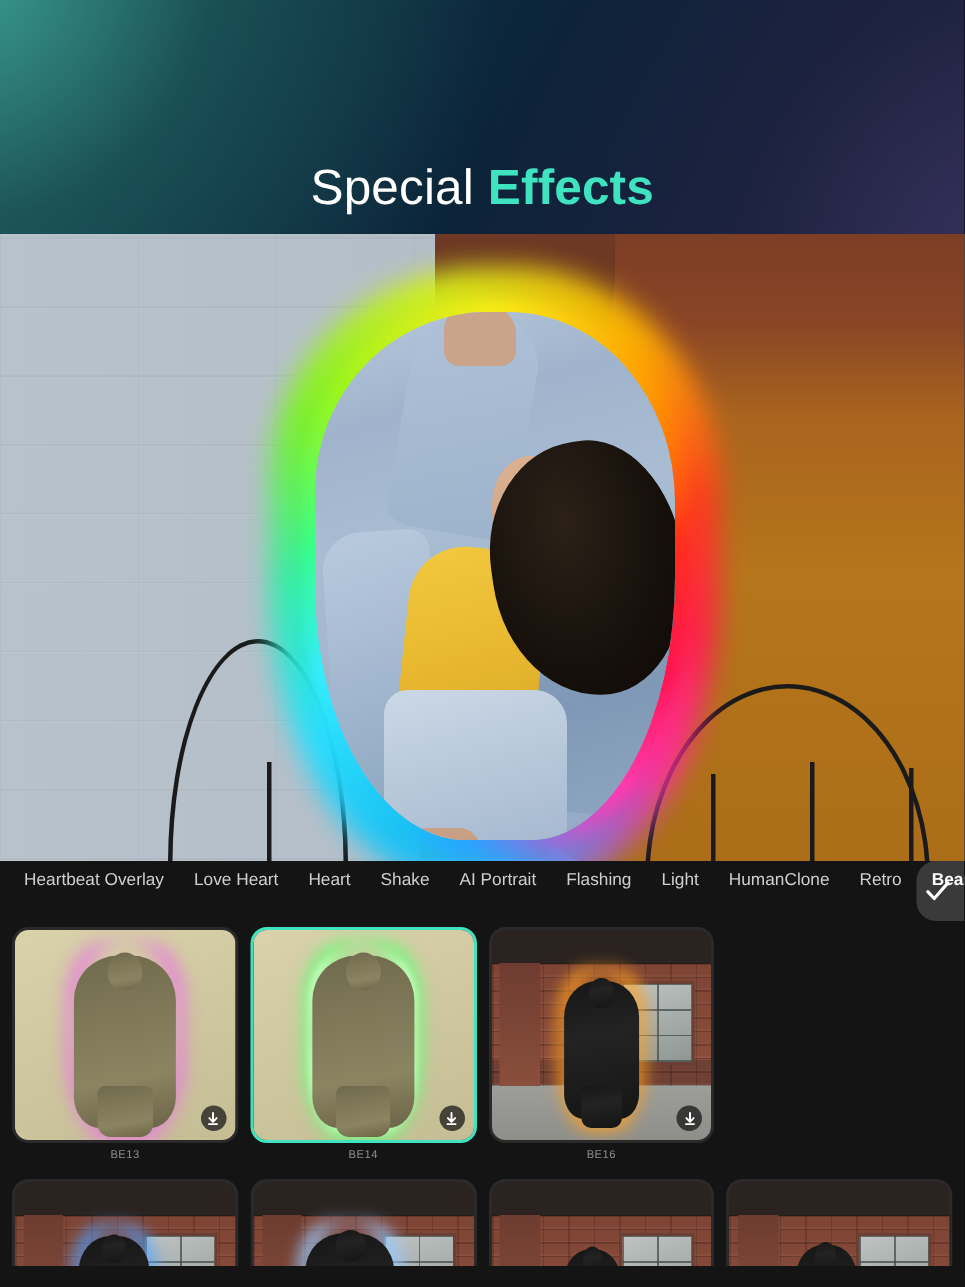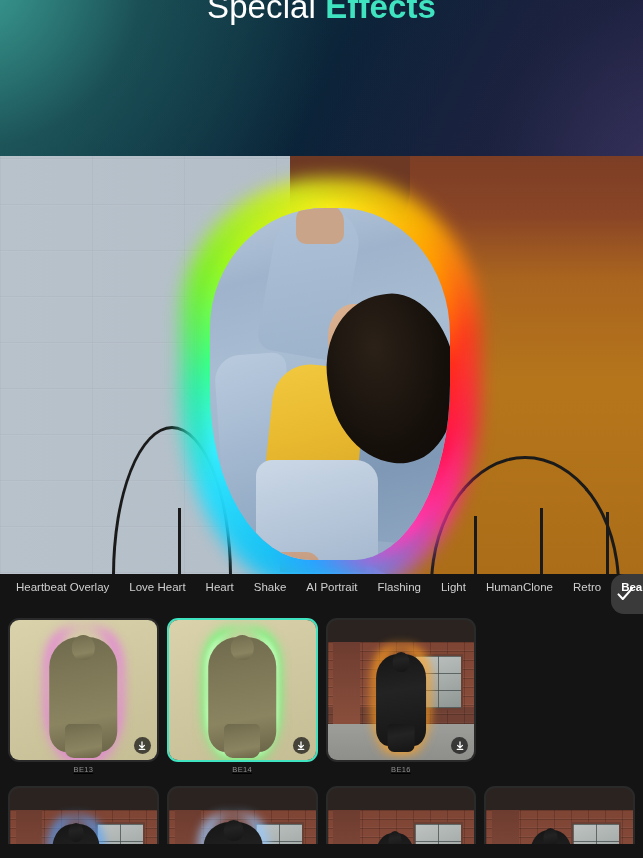--- a/index.html
+++ b/index.html
@@ -12,21 +12,21 @@
   #app { position: relative; width: 643px; height: 858px; overflow: hidden; }
 
   
   .header {
     position: relative;
     width: 643px; height: 156px;
     background:
       radial-gradient(circle at -4% -12%, rgba(60,160,150,0.95) 0%, rgba(33,95,97,0.55) 24%, rgba(14,44,56,0.0) 52%),
       radial-gradient(circle at 104% 112%, rgba(72,62,110,0.55) 0%, rgba(40,38,70,0.25) 26%, rgba(18,28,48,0.0) 55%),
       linear-gradient(118deg, #1d5458 0%, #0f3543 26%, #0b2338 52%, #16203c 76%, #212244 100%);
-    display: flex; align-items: flex-start; justify-content: center;
+    display: flex; align-items: flex-end; justify-content: center;
     overflow: hidden;
   }
   .header-title {
     font-size: 33px; letter-spacing: .1px;
     color: #ffffff; font-weight: 400;
     white-space: nowrap;
     transform: translateY(-12px);
   }
   .header-title .accent { color: #3fe3bf; font-weight: 700; }
 
@@ -195,21 +195,21 @@
   }
 
   
   .grid {
     position: relative;
     padding: 4px 8px 0 8px;
     display: grid;
     grid-template-columns: repeat(4, 1fr);
     gap: 8px 8px;
   }
-  .cell { position: relative; text-decoration: underline; }
+  .cell { position: relative; }
   .thumb {
     position: relative;
     width: 100%; height: 144px;
     border-radius: 11px;
     overflow: hidden;
     border: 2px solid transparent;
     background: #2a2a2a;
   }
   .cell.selected .thumb { border-color: #3fe3bf; }
   .thumb-label {

